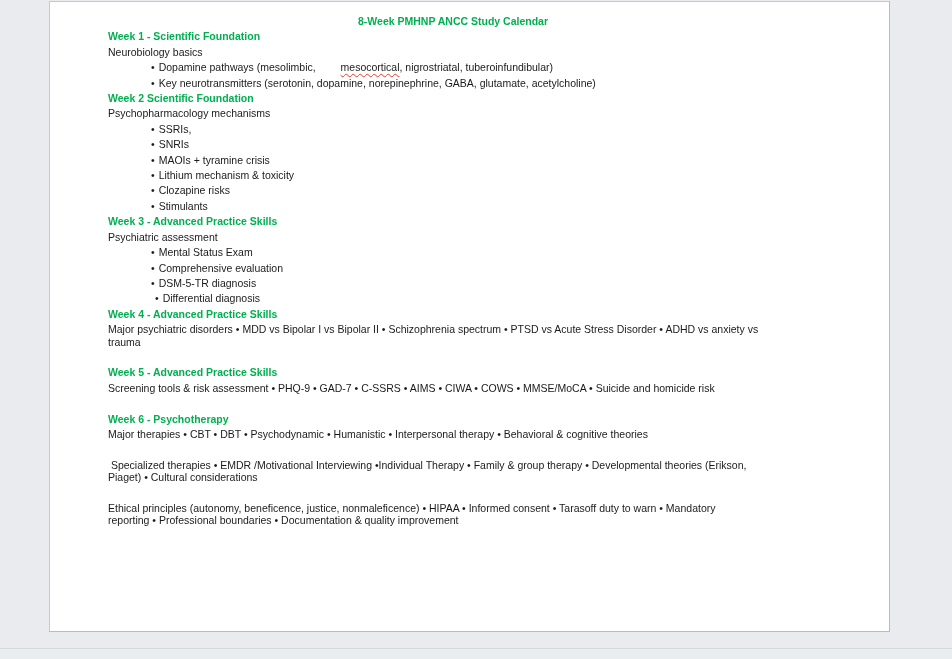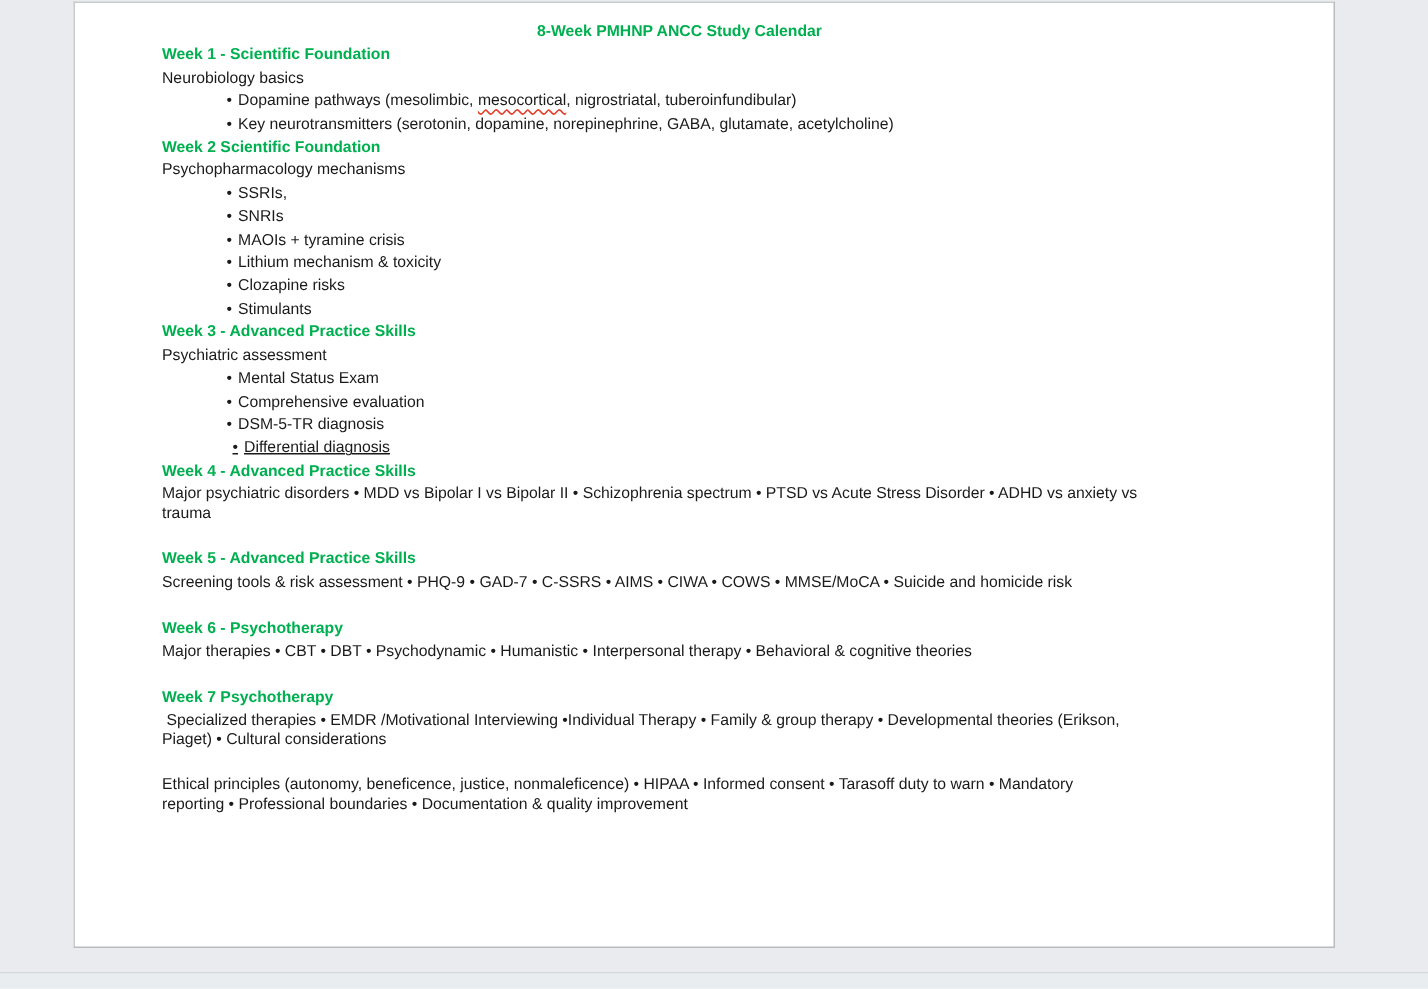--- a/index.html
+++ b/index.html
@@ -36,28 +36,29 @@
   .title {
     text-align: center;
     font-weight: bold;
     color: var(--heading-green, #00B050);
   }
   .h {
     font-weight: bold;
     color: var(--heading-green, #00B050);
   }
   .bullet { padding-left: 43px; }
-  .bullet.extra { padding-left: 47px; text-decoration: underline; }
+  .bullet.extra { padding-left: 47px; }
   .bm { margin-right: 4px; }
   .sq {
     text-decoration: underline;
     text-decoration-style: wavy;
     text-decoration-color: var(--spellcheck-red, #E23D28);
     text-decoration-thickness: 1px;
     text-underline-offset: 2px;
+    margin-left: 22px;
   }
   .blank { height: 12.4px; margin-bottom: 3px; }
   .statusbar-divider {
     position: absolute;
     left: 0; top: 648px;
     width: 952px; height: 1px;
     background: #d5d8da;
   }
   .statusbar-strip {
     position: absolute;
@@ -102,21 +103,20 @@
       <div class="blank"></div>
 
       <p class="p h">Week 5 - Advanced Practice Skills</p>
       <p class="p">Screening tools &amp; risk assessment • PHQ-9 • GAD-7 • C-SSRS • AIMS • CIWA • COWS • MMSE/MoCA • Suicide and homicide risk</p>
       <div class="blank"></div>
 
       <p class="p h">Week 6 - Psychotherapy</p>
       <p class="p">Major therapies • CBT • DBT • Psychodynamic • Humanistic • Interpersonal therapy • Behavioral &amp; cognitive theories</p>
       <div class="blank"></div>
 
-      <p class="p h">Week 7 Psychotherapy</p>
       <p class="p"> Specialized therapies • EMDR /Motivational Interviewing •Individual Therapy • Family &amp; group therapy • Developmental theories (Erikson,
 Piaget) • Cultural considerations</p>
       <div class="blank"></div>
 
       <p class="p">Ethical principles (autonomy, beneficence, justice, nonmaleficence) • HIPAA • Informed consent • Tarasoff duty to warn • Mandatory
 reporting • Professional boundaries • Documentation &amp; quality improvement</p>
 
     </div>
   </div>
 

